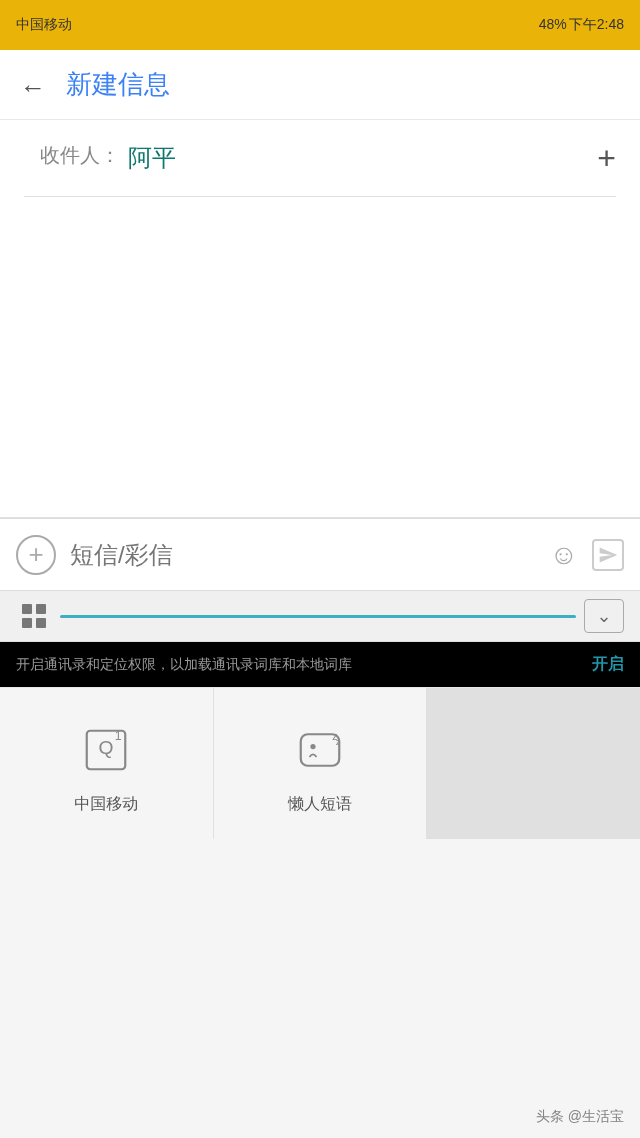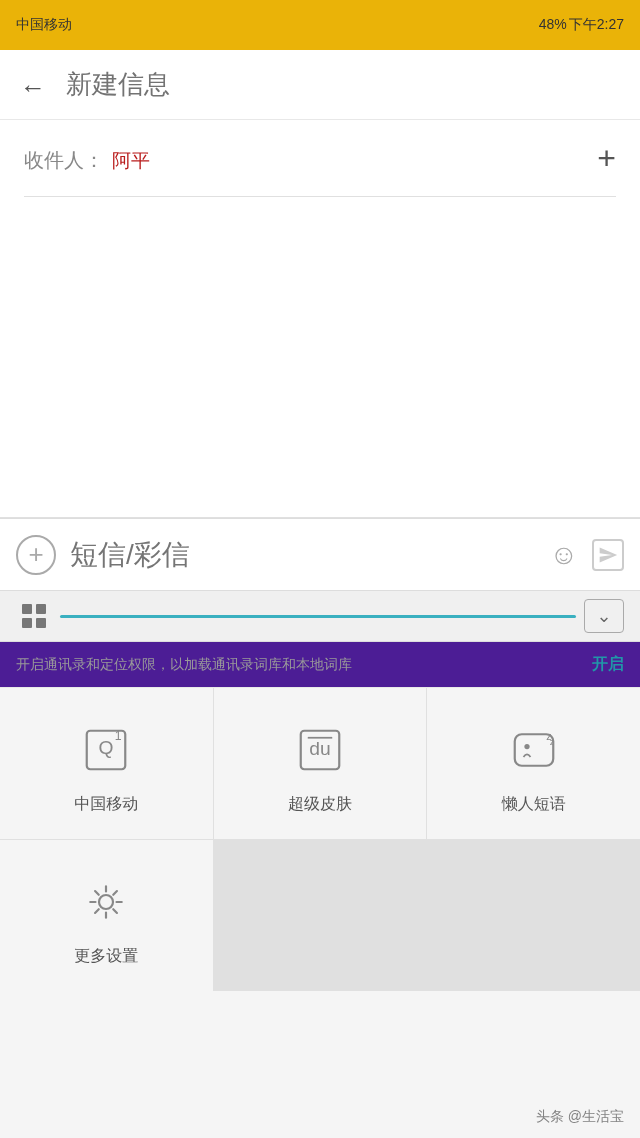--- a/index.html
+++ b/index.html
@@ -45,45 +45,46 @@
       gap: 20px;
       border-bottom: 1px solid #e8e8e8;
     }
     .back-btn {
       font-size: 26px;
       color: #555;
       cursor: pointer;
     }
     .page-title {
       font-size: 26px;
-      color: #737373;
+      color: #3b82f6;
       font-weight: 500;
     }
 
     
     .message-area {
       width: 100%;
       background: #fff;
       border-bottom: 1px solid #e0e0e0;
     }
 
     
     .recipient-row {
       display: flex;
-      align-items: flex-end;
+      align-items: flex-start;
       padding: 22px 24px;
       gap: 8px;
+      margin-left: 16px;
     }
     .recipient-label {
       font-size: 20px;
       color: #888;
     }
     .recipient-name {
-      font-size: 19px;
-      color: #b91c1c;
+      font-size: 24px;
+      color: #0f766e;
       flex: 1;
     }
     .add-btn {
       font-size: 32px;
       color: #555;
       cursor: pointer;
       line-height: 1;
     }
 
     .divider {
@@ -121,21 +122,21 @@
       font-size: 26px;
       color: #aaa;
       cursor: pointer;
       flex-shrink: 0;
     }
     .message-input {
       flex: 1;
       height: 44px;
       border: none;
       outline: none;
-      font-size: 28px;
+      font-size: 24px;
       color: #6d28d9;
       background: transparent;
     }
     .emoji-btn {
       font-size: 28px;
       color: #aaa;
       cursor: pointer;
     }
     .send-icon {
       width: 32px;
@@ -181,21 +182,21 @@
       justify-content: center;
       color: #666;
       font-size: 18px;
       cursor: pointer;
     }
 
     
     .permission-notice {
       width: 100%;
       height: 46px;
-      background: #4c1d95;
+      background: #000000;
       border-bottom: 1px solid #e8e8e8;
       display: flex;
       align-items: center;
       padding: 0 16px;
       gap: 12px;
     }
     .permission-text {
       font-size: 14px;
       color: #999;
       flex: 1;
@@ -252,21 +253,21 @@
       color: rgba(80,80,80,0.7);
     }
   </style>
 </head>
 <body>
 
 <div class="status-bar">
   <span class="status-bar-left">中国移动</span>
   <div class="status-bar-right">
     <span>48%</span>
-    <span>下午2:27</span>
+    <span>下午2:48</span>
   </div>
 </div>
 
 <div class="top-bar">
   <span class="back-btn">←</span>
   <span class="page-title">新建信息</span>
 </div>
 
 <div class="message-area">
   <div class="recipient-row">
@@ -316,50 +317,31 @@
     <div class="option-icon">
       <svg viewBox="0 0 64 64" fill="none" stroke="#888" stroke-width="2.5">
         <rect x="10" y="10" width="44" height="44" rx="4" stroke="#888" fill="none"></rect>
         <text x="32" y="36" text-anchor="middle" font-size="22" fill="#888" stroke="none" font-family="sans-serif">Q</text>
         <text x="46" y="20" text-anchor="middle" font-size="14" fill="#888" stroke="none" font-family="sans-serif">1</text>
       </svg>
     </div>
     <span class="option-label">中国移动</span>
   </div>
 
-  <div class="option-item">
-    <div class="option-icon">
-      <svg viewBox="0 0 64 64" fill="none" stroke="#888" stroke-width="2.5">
-        <rect x="10" y="10" width="44" height="44" rx="4" stroke="#888" fill="none"></rect>
-        <text x="32" y="38" text-anchor="middle" font-size="22" fill="#888" stroke="none" font-family="sans-serif">du</text>
-        <line x1="18" y1="18" x2="46" y2="18" stroke="#888" stroke-width="2"></line>
-      </svg>
-    </div>
-    <span class="option-label">超级皮肤</span>
-  </div>
 
   <div class="option-item">
     <div class="option-icon">
       <svg viewBox="0 0 64 64" fill="none" stroke="#888" stroke-width="2.5">
         <rect x="10" y="14" width="44" height="36" rx="8" stroke="#888" fill="none"></rect>
         <circle cx="24" cy="28" r="3" fill="#888" stroke="none"></circle>
         <path d="M20 40 Q24 34 28 40" stroke="#888" fill="none" stroke-width="2"></path>
         <text x="46" y="20" font-size="12" fill="#888" stroke="none" font-family="sans-serif">z</text>
         <text x="50" y="26" font-size="10" fill="#888" stroke="none" font-family="sans-serif">z</text>
       </svg>
     </div>
     <span class="option-label">懒人短语</span>
   </div>
 
 
-  <div class="option-item">
-    <div class="option-icon">
-      <svg viewBox="0 0 64 64" fill="none" stroke="#888" stroke-width="2.5">
-        <circle cx="32" cy="32" r="8" stroke="#888" fill="none"></circle>
-        <path d="M32 14 L32 20M32 44 L32 50M14 32 L20 32M44 32 L50 32M19.5 19.5 L23.7 23.7M40.3 40.3 L44.5 44.5M44.5 19.5 L40.3 23.7M23.7 40.3 L19.5 44.5" stroke="#888" stroke-width="2.5" stroke-linecap="round"></path>
-      </svg>
-    </div>
-    <span class="option-label">更多设置</span>
-  </div>
 
 </div>
 
 <div class="watermark">头条 @生活宝</div>
 
 </body></html>

